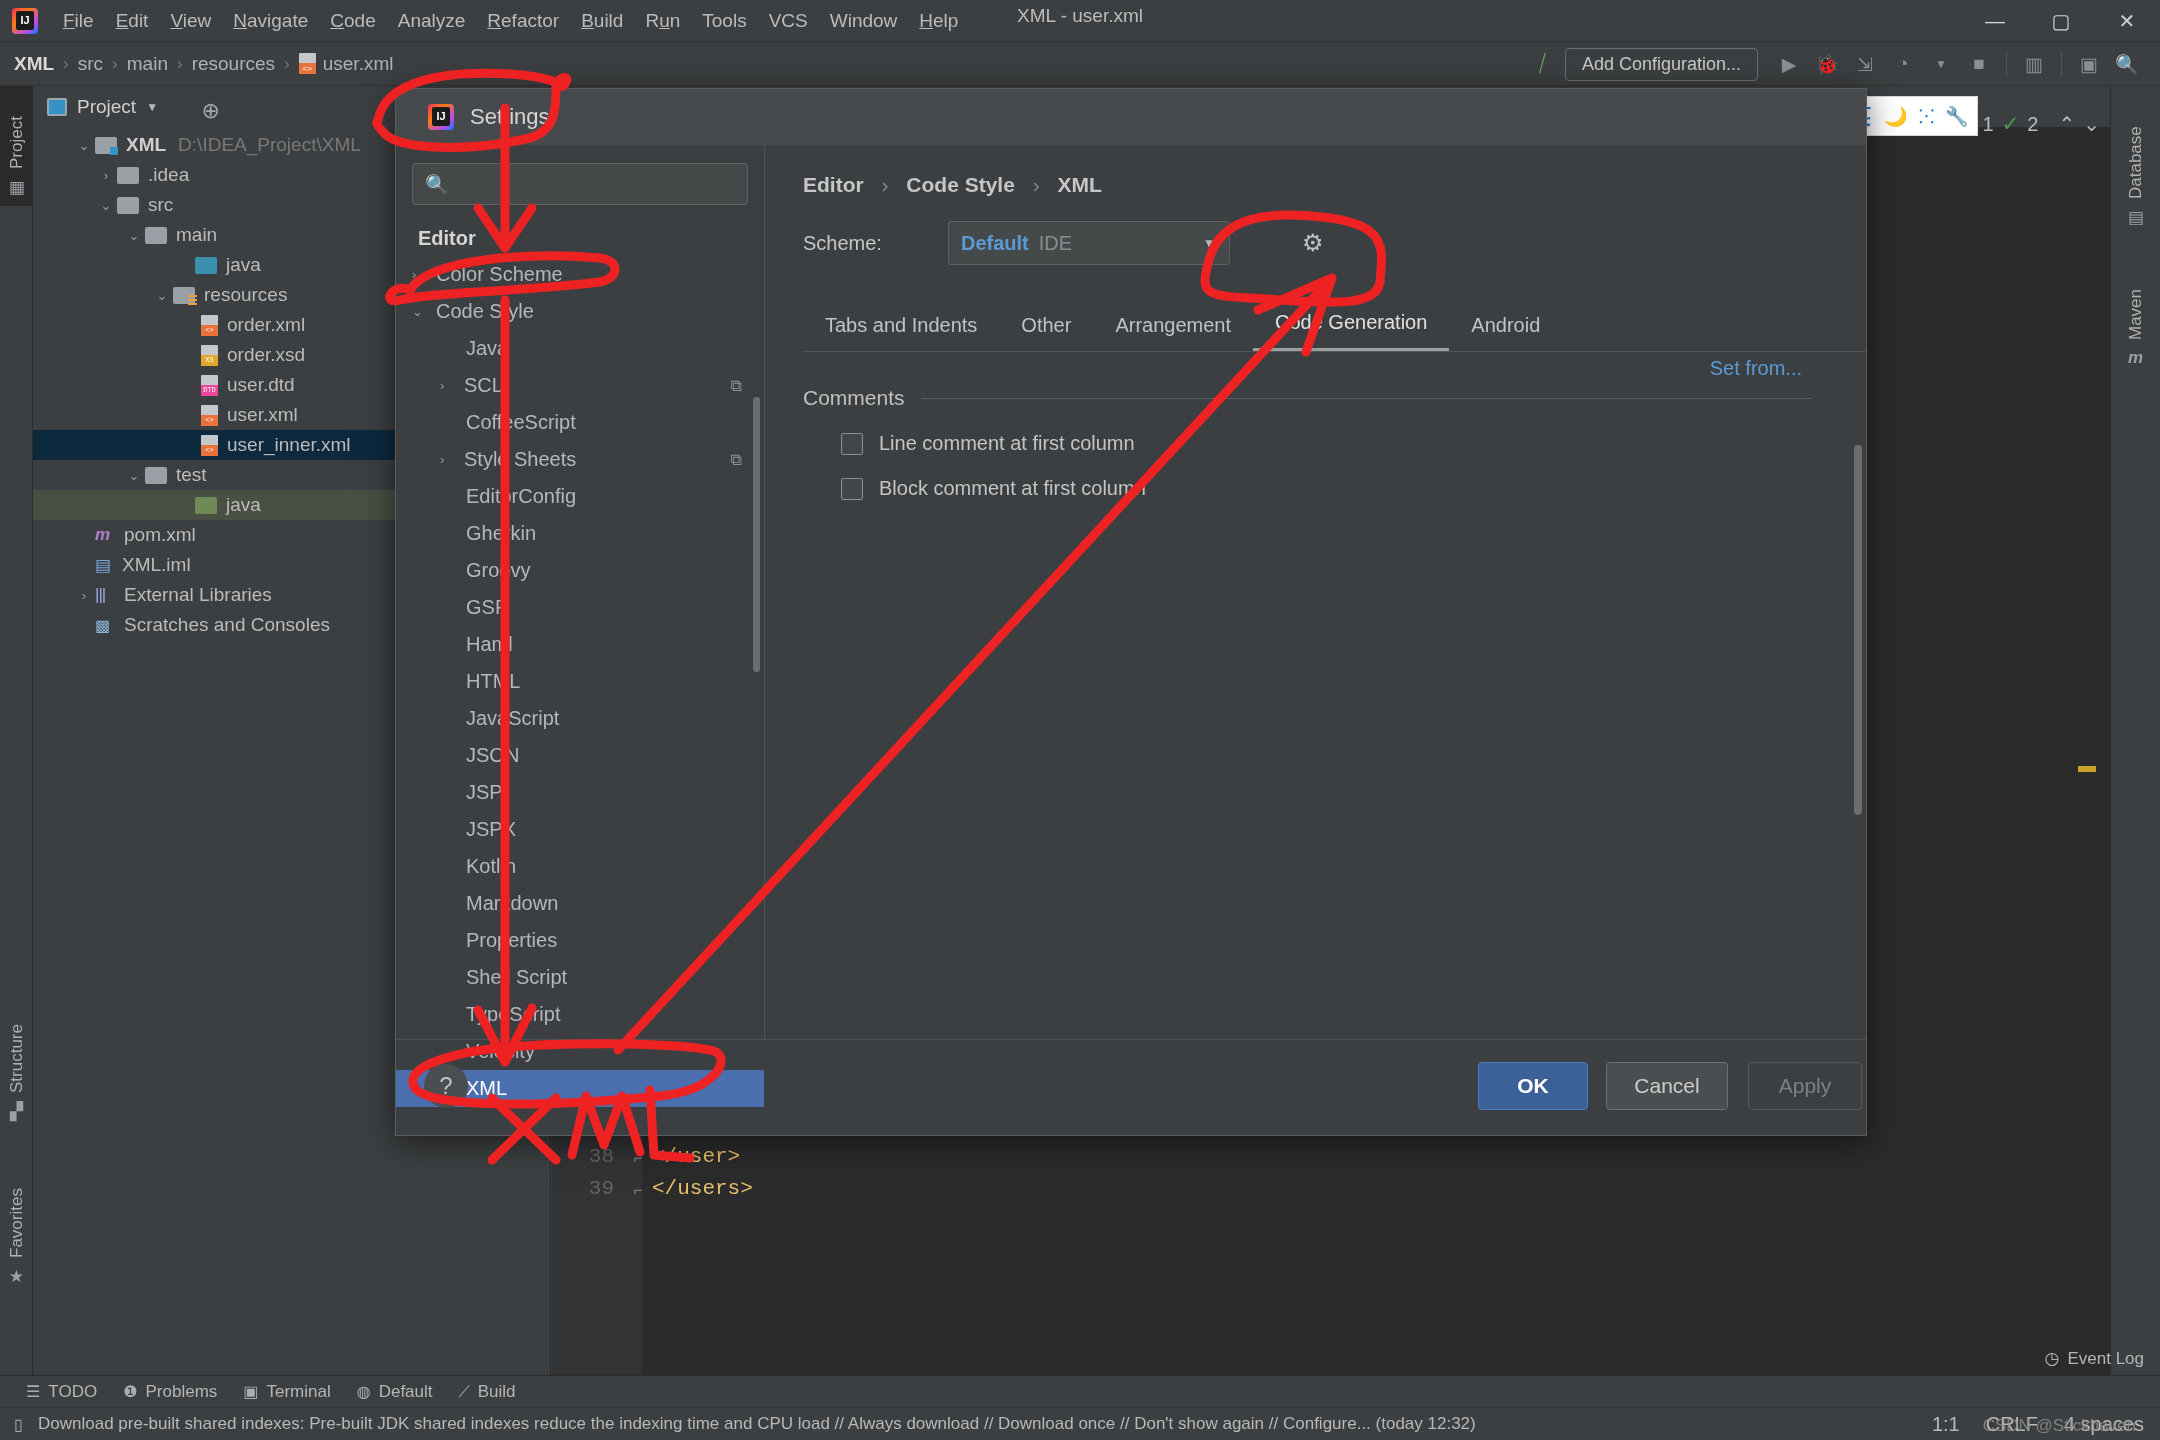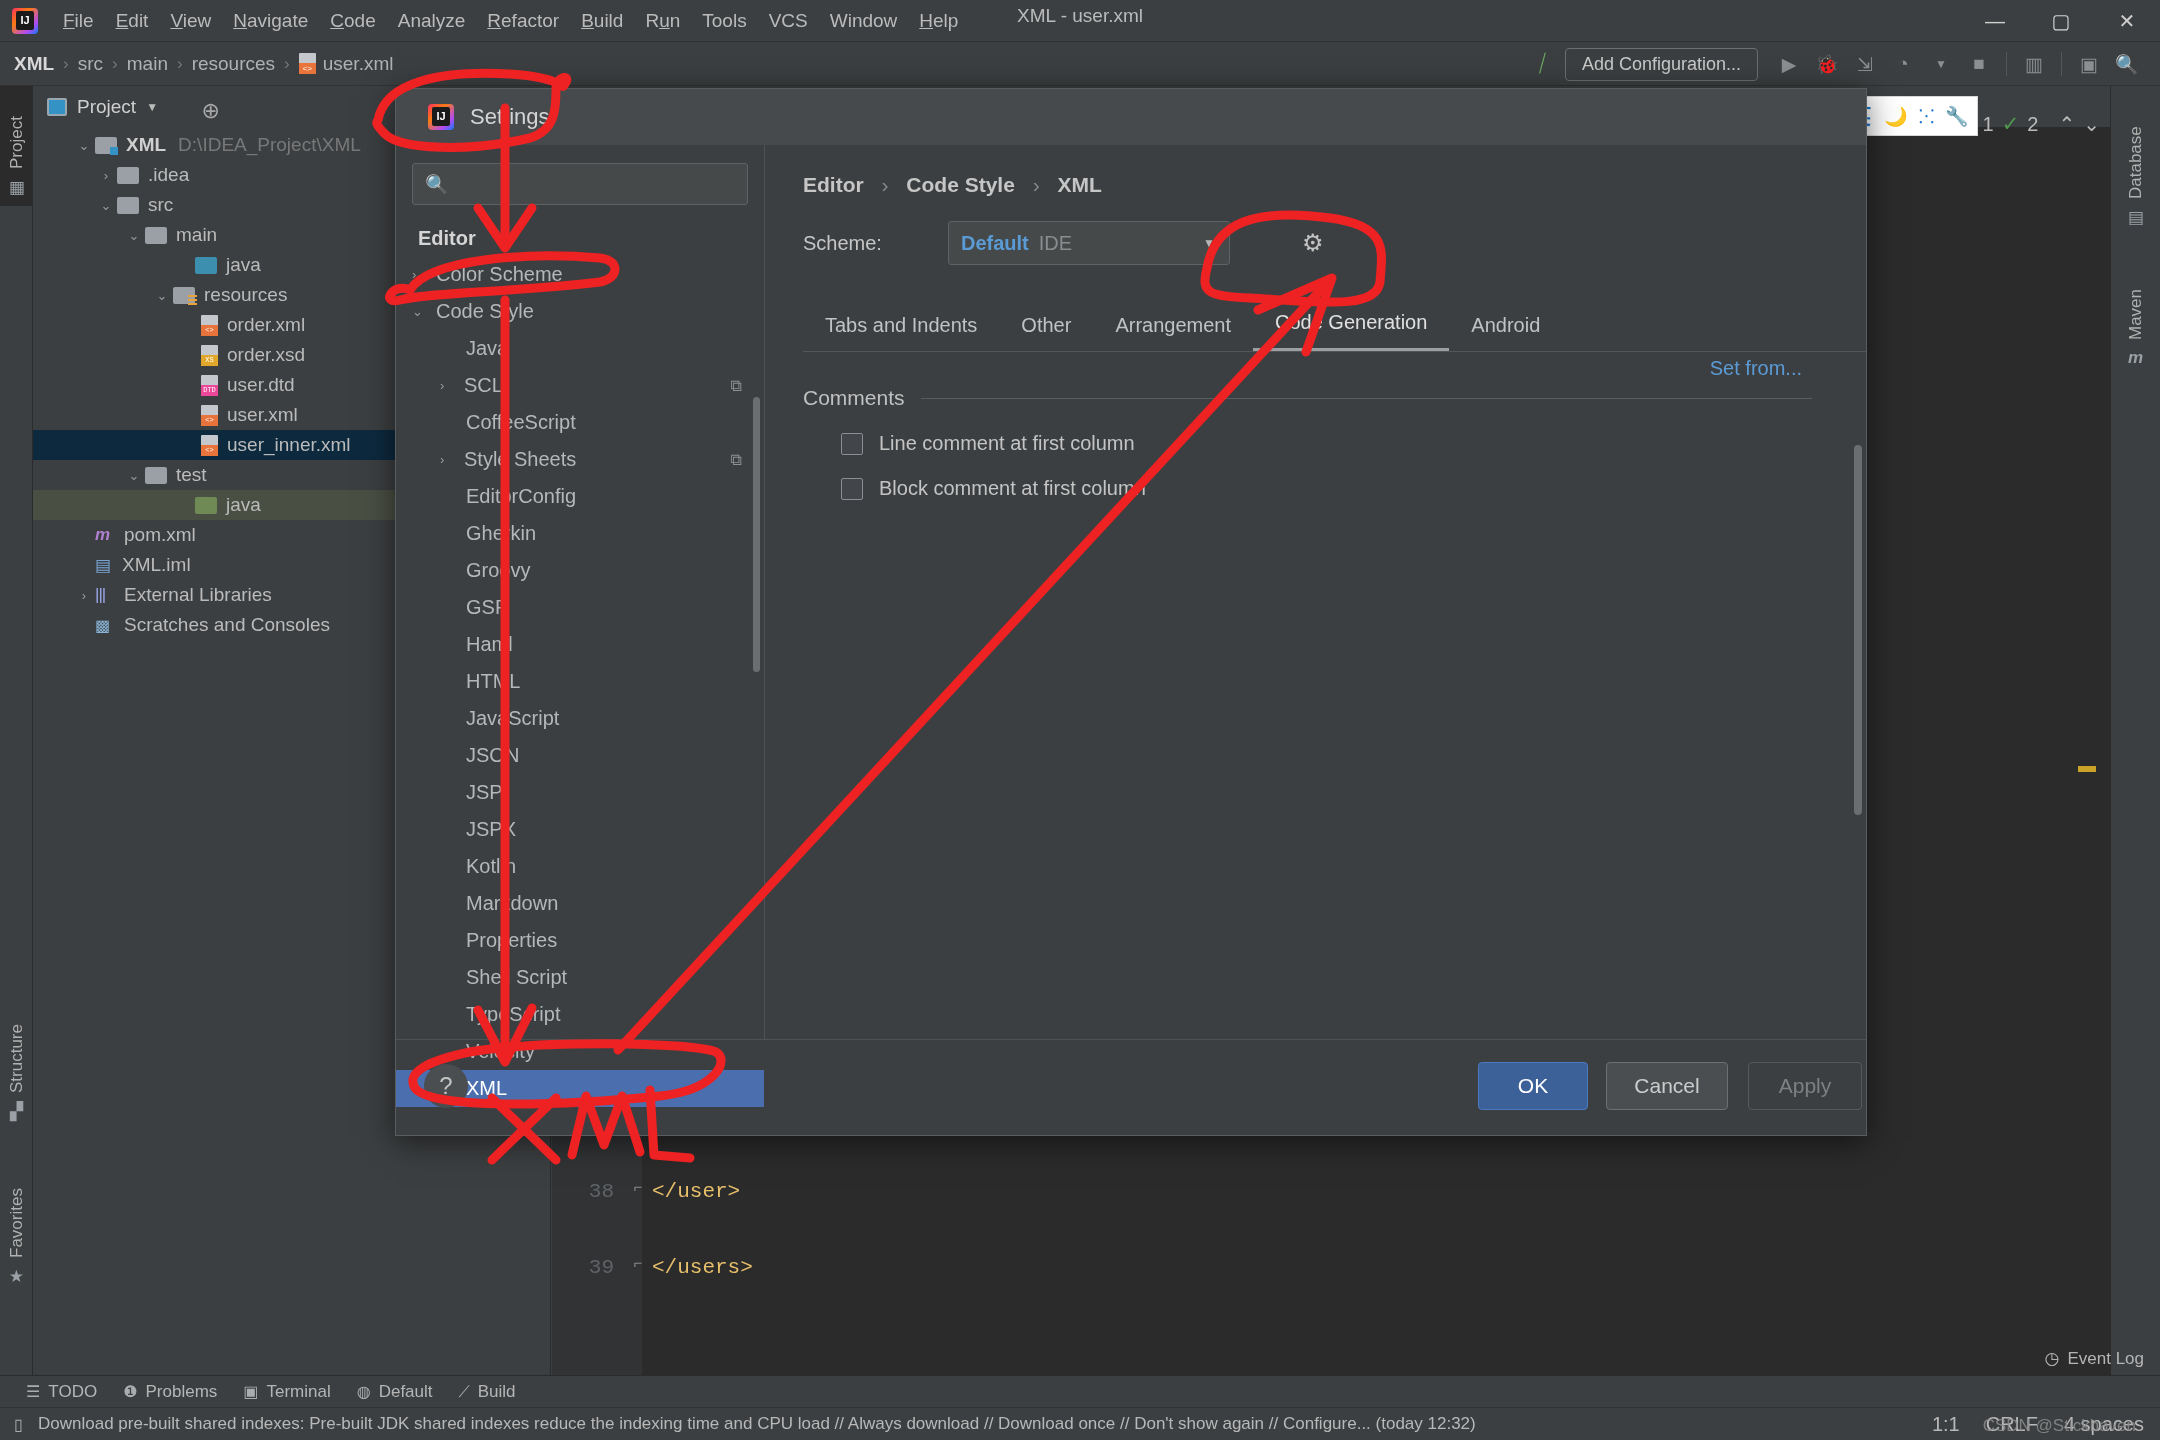--- a/index.html
+++ b/index.html
@@ -115,21 +115,21 @@
   .dim { color:#787878; margin-left:12px; }
   .bold { font-weight:bold; color:#cfcfcf; }
 
   
   .editor-area {
     position:absolute; left:552px; top:86px; right:50px; bottom:60px; background:#2b2b2b;
   }
   .tabstrip { height:42px; background:#3c3f41; border-bottom:1px solid #2b2b2b; }
   .gutter { position:absolute; left:0; top:42px; bottom:0; width:90px; background:#313335; }
   .code { position:absolute; left:0; top:42px; right:0; bottom:0; font-family:"Liberation Mono", monospace; font-size:21px; }
-  .cline { height:32px; display:flex; align-items:flex-start;margin-top:44px; }
+  .cline { height:32px; display:flex; align-items:flex-end; }
   .lnum { width:72px; text-align:right; color:#606366; padding-right:10px; flex:none; }
   .fold { width:28px; text-align:center; color:#8a8a8a; font-size:15px; flex:none; }
   .tag { color:#e8bf6a; }
   .inspect-box {
     position:absolute; right:60px; top:112px; display:flex; align-items:center; gap:8px;
     color:#bbb; font-size:20px;
   }
   .warn-ico { color:#e8bf3b; font-size:21px; }
   .ok-ico { color:#4e9a4e; font-size:21px; }
   .right-stripe { position:absolute; right:0; top:86px; width:50px; bottom:60px; background:#3c3f41; border-left:1px solid #2b2b2b;}
@@ -183,21 +183,21 @@
   .chkbox { width:22px; height:22px; border:1px solid #8b8f91; background:#42464a; border-radius:2px; margin-right:16px; flex:none; }
   .chk-lbl { color:#c4c4c4; font-size:20px; }
   .vscroll { position:absolute; right:4px; top:300px; width:8px; height:370px; background:#6a6e70; border-radius:4px; }
   .dlg-footer { position:absolute; left:0; right:0; bottom:0; height:96px; border-top:1px solid #4e5254; }
   .help-btn {
     position:absolute; left:28px; top:24px; width:44px; height:44px; border-radius:50%;
     background:#4a4e50; color:#c3c3c3; font-size:24px; display:flex; align-items:center; justify-content:center;
   }
   .btn { position:absolute; top:22px; height:48px; border-radius:4px; font-size:21px;
          display:flex; align-items:center; justify-content:center; }
-  .btn.ok { right:278px; width:110px; background:#3c6098; border:1px solid #4b7ac0; color:#fff; font-weight:normal; }
+  .btn.ok { right:278px; width:110px; background:#3c6098; border:1px solid #4b7ac0; color:#fff; font-weight:bold; }
   .btn.cancel { right:138px; width:122px; background:#4a4e50; border:1px solid #6c7072; color:#ccc; }
   .btn.apply { right:4px; width:114px; background:transparent; border:1px solid #565a5c; color:#7d8184; }
 
   
   .bottom-tools {
     position:absolute; left:0; bottom:33px; width:2160px; height:32px;
     background:#3c3f41; border-top:1px solid #2b2b2b; display:flex; align-items:center;
   }
   .bt-item { display:flex; align-items:center; color:#b5b5b5; font-size:17px; margin-left:26px; }
   .bt-ico { margin-right:8px; font-size:16px; color:#a9adb0; }

